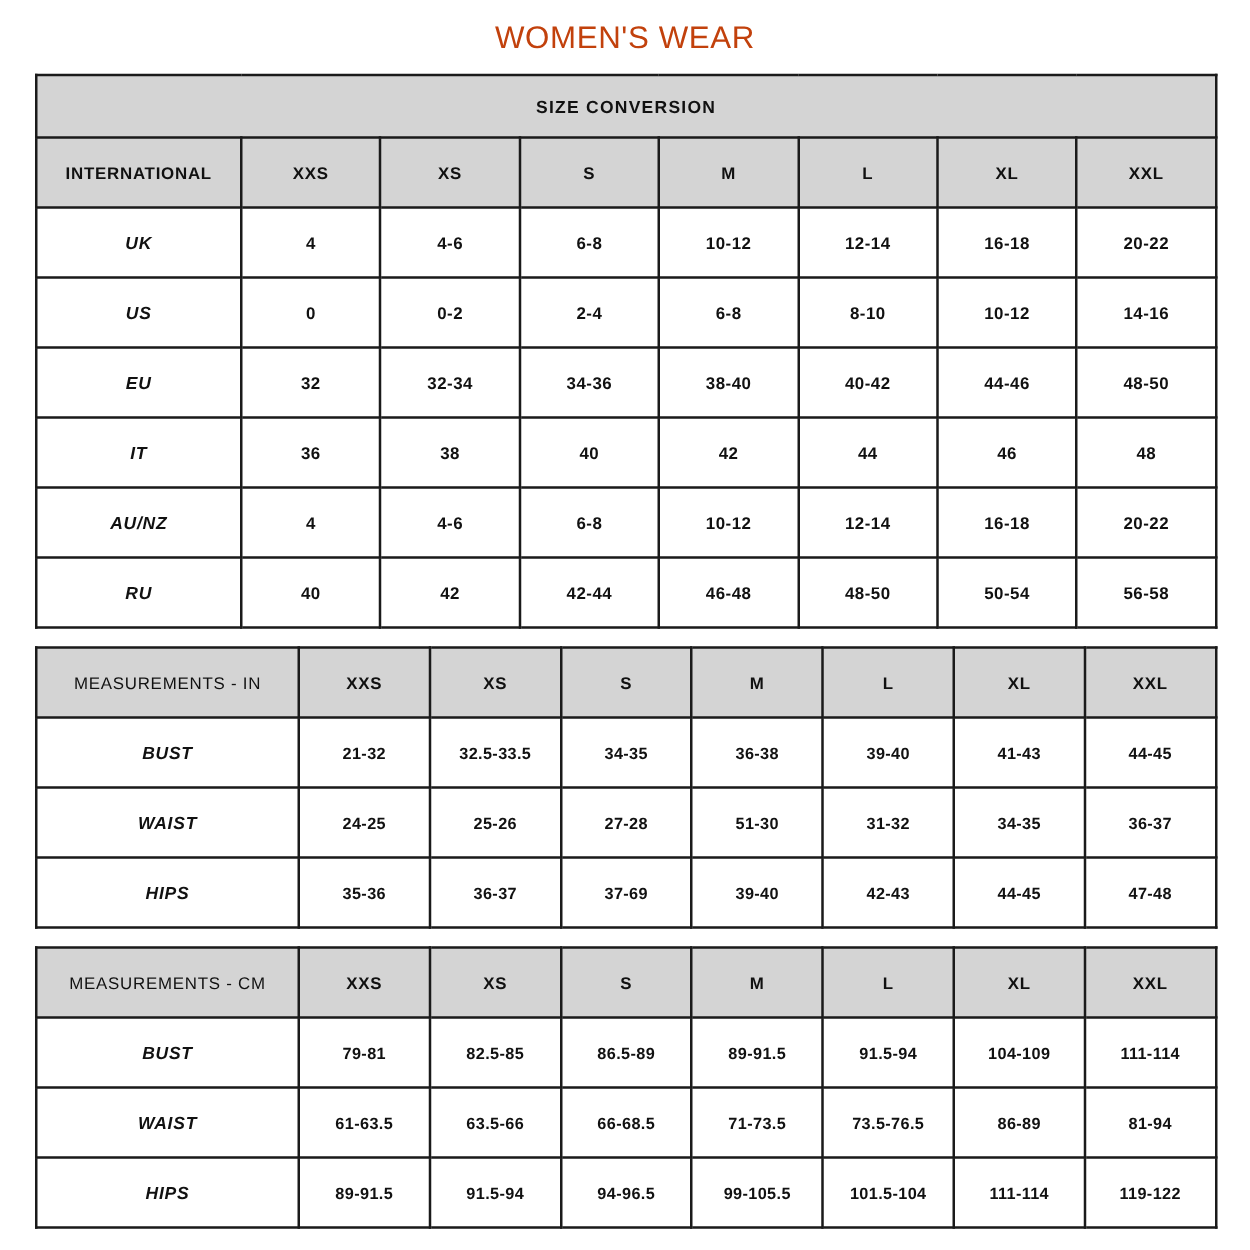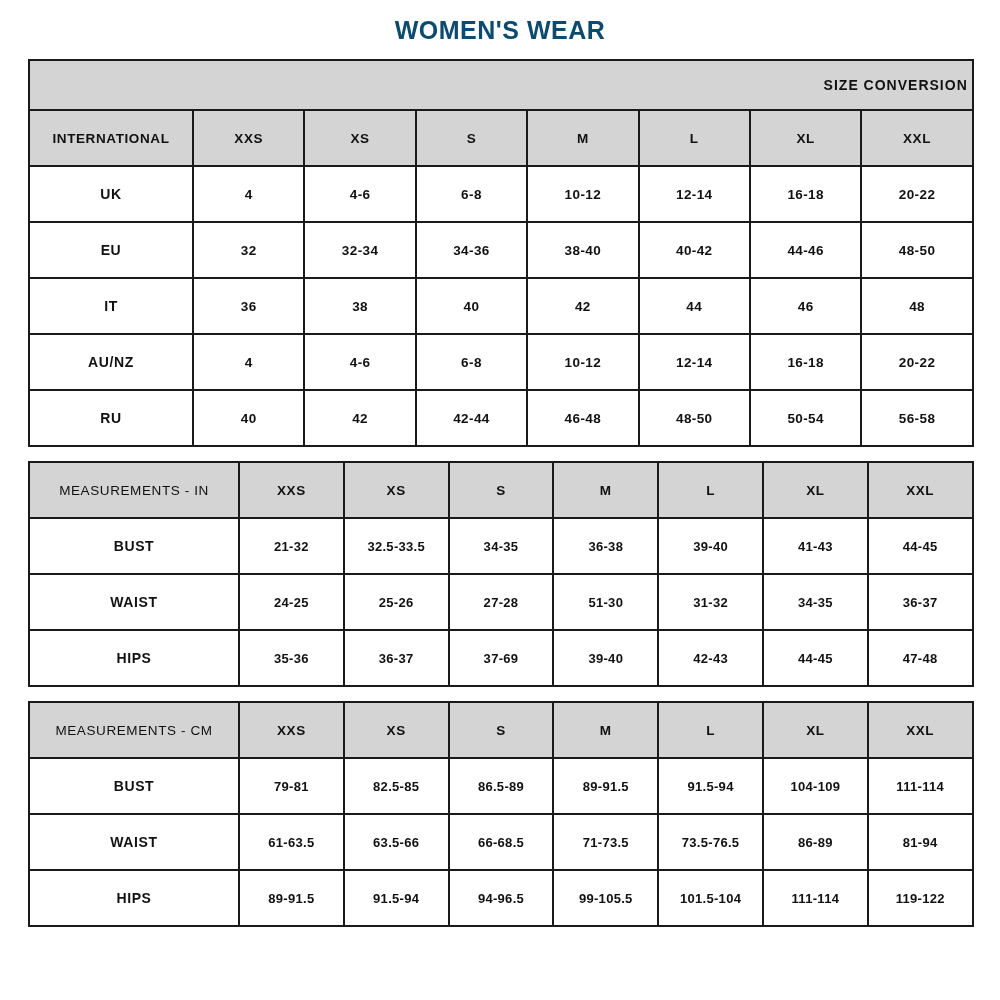--- a/index.html
+++ b/index.html
@@ -15,24 +15,24 @@
     -webkit-font-smoothing: antialiased;
   }
   .page {
     width: 1000px;
     box-sizing: border-box;
     padding: 0 28px;
   }
   .page-title {
     text-align: center;
     font-size: 25px;
-    font-weight: 700;
+    font-weight: 400;
     letter-spacing: 0.5px;
     margin: 16px 0 14px 0;
-    color: #0c4a6e;
+    color: #c2410c;
   }
   table {
     border-collapse: collapse;
     width: 944px;
     table-layout: fixed;
     margin: 0 0 14px 0;
   }
   table.last { margin-bottom: 16px; }
   th, td {
     border: 2px solid #1a1a1a;
@@ -45,32 +45,32 @@
     box-sizing: border-box;
     background: #ffffff;
     letter-spacing: 0.4px;
   }
   .banner {
     background: #d4d4d4;
     font-size: 14px;
     font-weight: 700;
     letter-spacing: 1px;
     height: 50px;
-    text-align: right;
   }
   .hdr-cell {
     background: #d4d4d4;
     font-size: 13.5px;
     font-weight: 700;
     letter-spacing: 0.6px;
   }
   .rowlabel {
     font-weight: 700;
     font-size: 14px;
     letter-spacing: 0.6px;
+    font-style: italic;
   }
   .rowlabel-left {
     font-weight: 400;
     font-size: 13.5px;
     letter-spacing: 0.6px;
   }
   .val {
     font-weight: 700;
     font-size: 13px;
     letter-spacing: 0.3px;
@@ -121,20 +121,30 @@
         <td class="rowlabel">UK</td>
         <td class="val-bold">4</td>
         <td class="val-bold">4-6</td>
         <td class="val-bold">6-8</td>
         <td class="val-bold">10-12</td>
         <td class="val-bold">12-14</td>
         <td class="val-bold">16-18</td>
         <td class="val-bold">20-22</td>
       </tr>
       <tr>
+        <td class="rowlabel">US</td>
+        <td class="val-bold">0</td>
+        <td class="val-bold">0-2</td>
+        <td class="val-bold">2-4</td>
+        <td class="val-bold">6-8</td>
+        <td class="val-bold">8-10</td>
+        <td class="val-bold">10-12</td>
+        <td class="val-bold">14-16</td>
+      </tr>
+      <tr>
         <td class="rowlabel">EU</td>
         <td class="val-bold">32</td>
         <td class="val-bold">32-34</td>
         <td class="val-bold">34-36</td>
         <td class="val-bold">38-40</td>
         <td class="val-bold">40-42</td>
         <td class="val-bold">44-46</td>
         <td class="val-bold">48-50</td>
       </tr>
       <tr>

